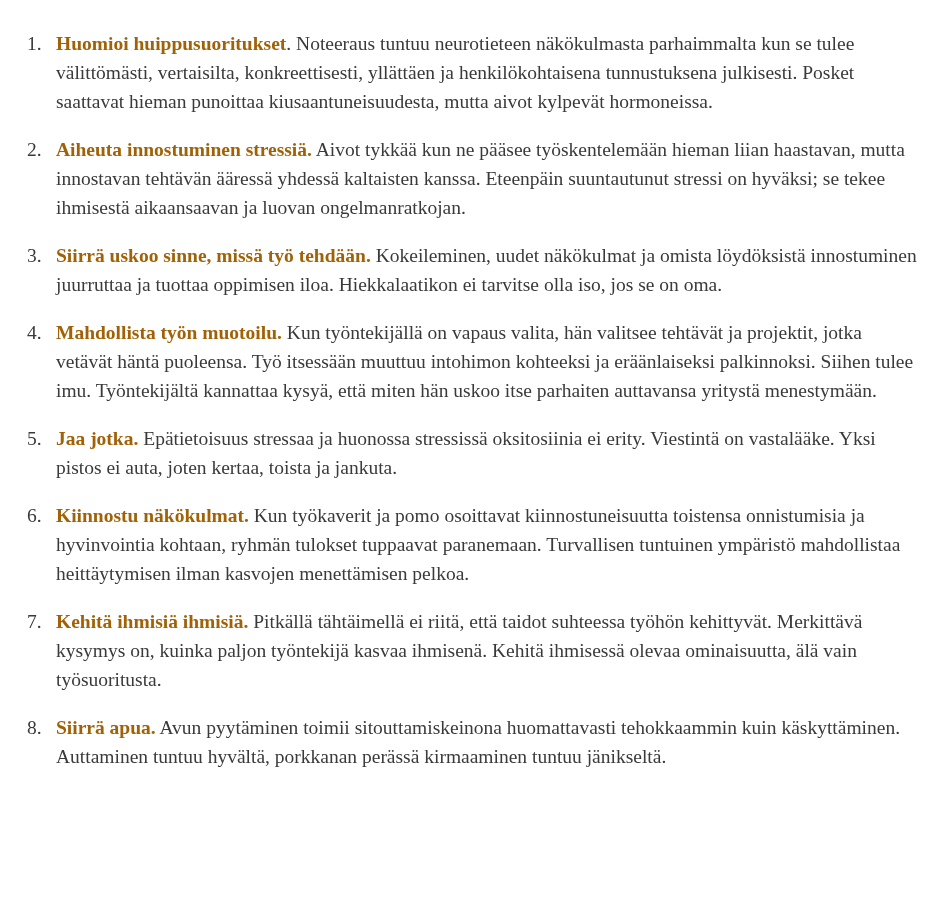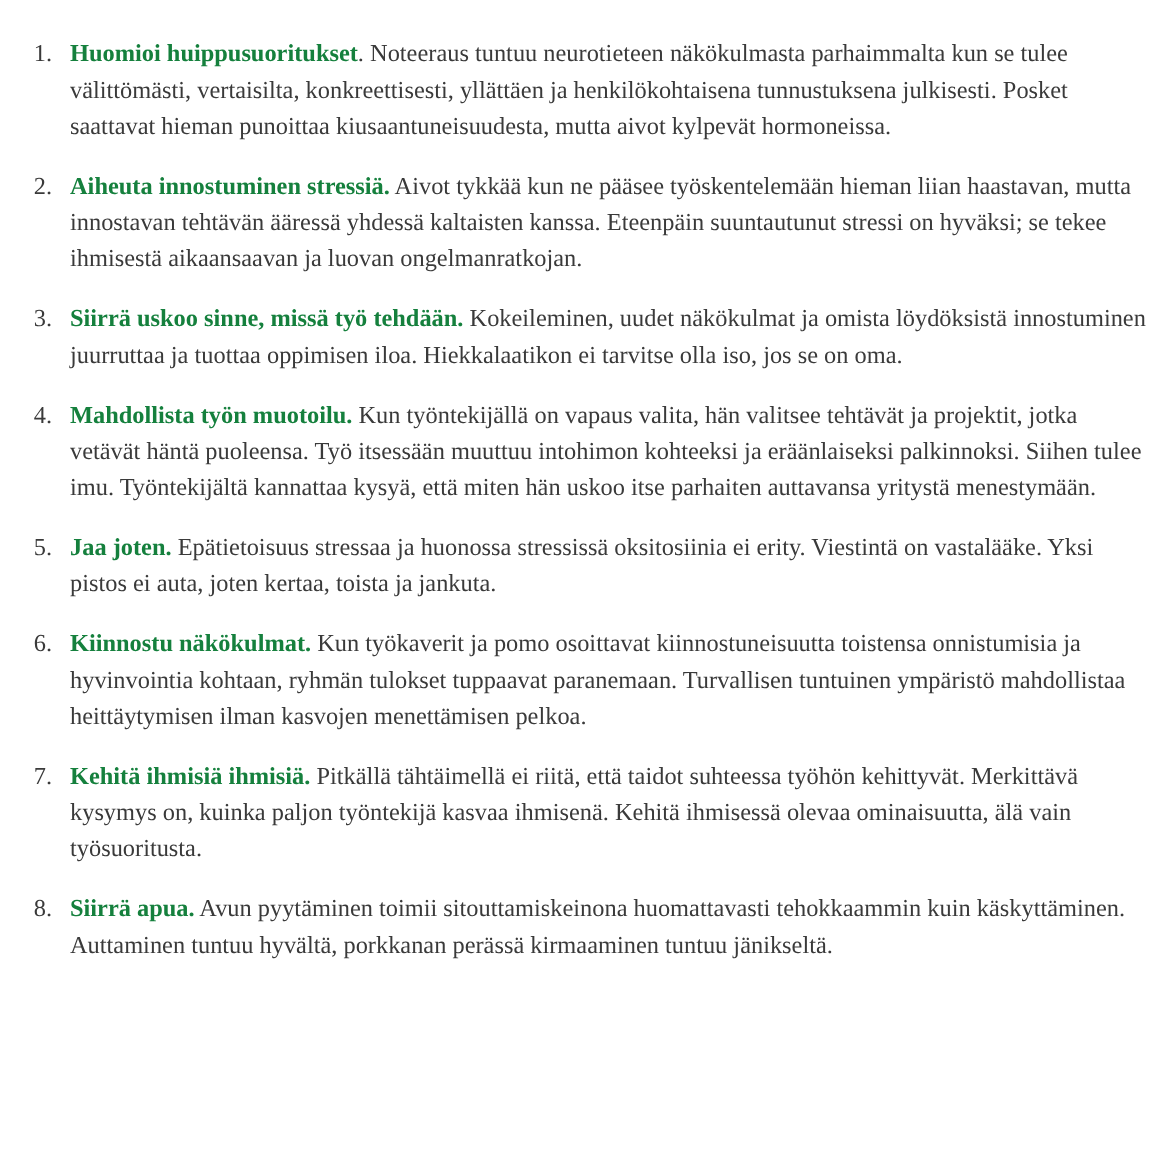--- a/index.html
+++ b/index.html
@@ -18,21 +18,21 @@
   li.item {
     position: relative;
     padding-left: 29px;
     margin-bottom: 19px;
   }
   .num {
     position: absolute;
     left: 0;
     top: 0;
   }
-  .title { font-weight: bold; color: #15803d; }
+  .title { font-weight: bold; color: #a16207; }
 </style>
 </head>
 <body>
 
 <div class="content">
   <ol class="list">
     <li class="item">
       <span class="num">1.</span>
       <span class="title">Huomioi huippusuoritukset</span><span class="text">. Noteeraus tuntuu neurotieteen näkökulmasta parhaimmalta kun se tulee välittömästi, vertaisilta, konkreettisesti, yllättäen ja henkilökohtaisena tunnustuksena julkisesti. Posket saattavat hieman punoittaa kiusaantuneisuudesta, mutta aivot kylpevät hormoneissa.</span>
     </li>
@@ -43,21 +43,21 @@
     <li class="item">
       <span class="num">3.</span>
       <span class="title">Siirrä uskoo sinne, missä työ tehdään.</span><span class="text"> Kokeileminen, uudet näkökulmat ja omista löydöksistä innostuminen juurruttaa ja tuottaa oppimisen iloa. Hiekkalaatikon ei tarvitse olla iso, jos se on oma.</span>
     </li>
     <li class="item">
       <span class="num">4.</span>
       <span class="title">Mahdollista työn muotoilu.</span><span class="text"> Kun työntekijällä on vapaus valita, hän valitsee tehtävät ja projektit, jotka vetävät häntä puoleensa. Työ itsessään muuttuu intohimon kohteeksi ja eräänlaiseksi palkinnoksi. Siihen tulee imu. Työntekijältä kannattaa kysyä, että miten hän uskoo itse parhaiten auttavansa yritystä menestymään.</span>
     </li>
     <li class="item">
       <span class="num">5.</span>
-      <span class="title">Jaa joten.</span><span class="text"> Epätietoisuus stressaa ja huonossa stressissä oksitosiinia ei erity. Viestintä on vastalääke. Yksi pistos ei auta, joten kertaa, toista ja jankuta.</span>
+      <span class="title">Jaa jotka.</span><span class="text"> Epätietoisuus stressaa ja huonossa stressissä oksitosiinia ei erity. Viestintä on vastalääke. Yksi pistos ei auta, joten kertaa, toista ja jankuta.</span>
     </li>
     <li class="item">
       <span class="num">6.</span>
       <span class="title">Kiinnostu näkökulmat.</span><span class="text"> Kun työkaverit ja pomo osoittavat kiinnostuneisuutta toistensa onnistumisia ja hyvinvointia kohtaan, ryhmän tulokset tuppaavat paranemaan. Turvallisen tuntuinen ympäristö mahdollistaa heittäytymisen ilman kasvojen menettämisen pelkoa.</span>
     </li>
     <li class="item">
       <span class="num">7.</span>
       <span class="title">Kehitä ihmisiä ihmisiä.</span><span class="text"> Pitkällä tähtäimellä ei riitä, että taidot suhteessa työhön kehittyvät. Merkittävä kysymys on, kuinka paljon työntekijä kasvaa ihmisenä. Kehitä ihmisessä olevaa ominaisuutta, älä vain työsuoritusta.</span>
     </li>
     <li class="item">

